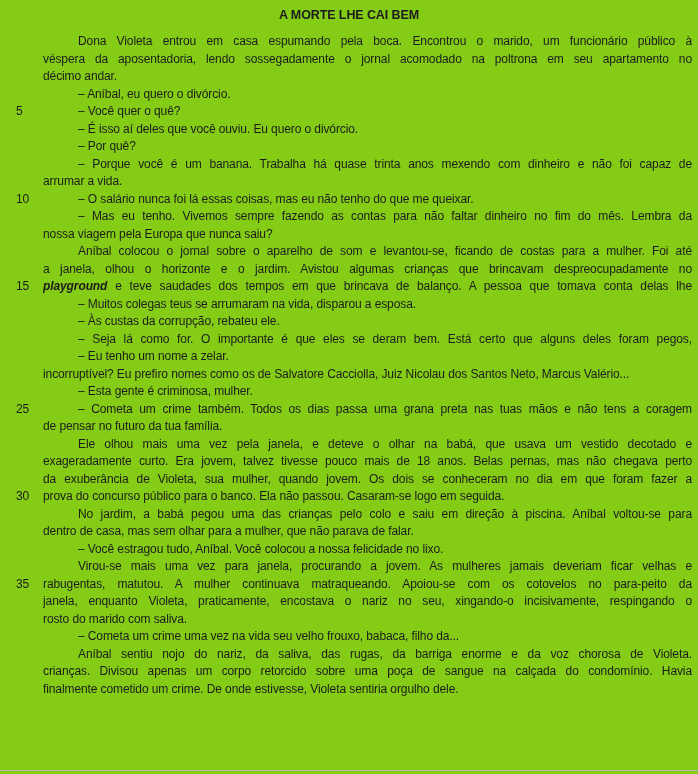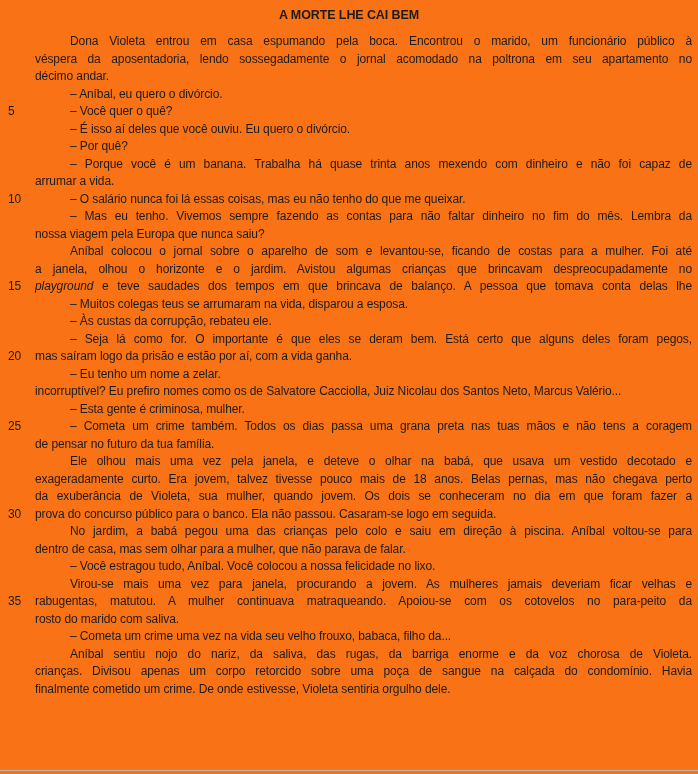--- a/index.html
+++ b/index.html
@@ -20,49 +20,50 @@
     padding-top: 7px;
     text-align: center;
     font-weight: bold;
     font-size: 12.5px;
   }
   .body {
     position: absolute;
     top: 33px;
     left: 0;
     right: 0;
+    padding-left: 8px;
   }
   .line { display: flex; height: 17.5px; }
   .gutter {
     flex: 0 0 35px;
     padding-left: 8px;
     font-size: 12px;
   }
   .text {
     flex: 1 1 auto;
     padding-right: 6px;
     white-space: nowrap;
     overflow: hidden;
   }
   .text.indent { text-indent: 35px; }
   .text.just { text-align: justify; text-align-last: justify; }
   .text.left { text-align: right; text-align-last: left; }
-  .it { font-style: italic; }
+  .it { font-style: italic; font-weight: bold; }
   .bottom-rule {
     position: absolute;
     left: 0;
     right: 0;
     bottom: 3px;
     height: 1px;
   }
 </style>
 </head>
 <body>
 
-<div class="page" style="color: rgb(28, 28, 28); background: #f97316;">
+<div class="page" style="color: rgb(28, 28, 28); background: #84cc16;">
   <div class="title">A MORTE LHE CAI BEM</div>
   <div class="body">
       <div class="line">
         <div class="gutter"></div>
         <div class="text just indent">Dona Violeta entrou em casa espumando pela boca. Encontrou o marido, um funcionário público à</div>
       </div>
       <div class="line">
         <div class="gutter"></div>
         <div class="text just">véspera da aposentadoria, lendo sossegadamente o jornal acomodado na poltrona em seu apartamento no</div>
       </div>
@@ -124,24 +125,20 @@
       </div>
       <div class="line">
         <div class="gutter"></div>
         <div class="text left indent">– Às custas da corrupção, rebateu ele.</div>
       </div>
       <div class="line">
         <div class="gutter"></div>
         <div class="text just indent">– Seja lá como for. O importante é que eles se deram bem. Está certo que alguns deles foram pegos,</div>
       </div>
       <div class="line">
-        <div class="gutter">20</div>
-        <div class="text left">mas saíram logo da prisão e estão por aí, com a vida ganha.</div>
-      </div>
-      <div class="line">
         <div class="gutter"></div>
         <div class="text left indent">– Eu tenho um nome a zelar.</div>
       </div>
       <div class="line">
         <div class="gutter"></div>
         <div class="text left">incorruptível? Eu prefiro nomes como os de Salvatore Cacciolla, Juiz Nicolau dos Santos Neto, Marcus Valério...</div>
       </div>
       <div class="line">
         <div class="gutter"></div>
         <div class="text left indent">– Esta gente é criminosa, mulher.</div>
@@ -182,20 +179,24 @@
         <div class="gutter"></div>
         <div class="text left indent">– Você estragou tudo, Aníbal. Você colocou a nossa felicidade no lixo.</div>
       </div>
       <div class="line">
         <div class="gutter"></div>
         <div class="text just indent">Virou-se mais uma vez para janela, procurando a jovem. As mulheres jamais deveriam ficar velhas e</div>
       </div>
       <div class="line">
         <div class="gutter">35</div>
         <div class="text just">rabugentas, matutou. A mulher continuava matraqueando. Apoiou-se com os cotovelos no para-peito da</div>
+      </div>
+      <div class="line">
+        <div class="gutter"></div>
+        <div class="text just">janela, enquanto Violeta, praticamente, encostava o nariz no seu, xingando-o incisivamente, respingando o</div>
       </div>
       <div class="line">
         <div class="gutter"></div>
         <div class="text left">rosto do marido com saliva.</div>
       </div>
       <div class="line">
         <div class="gutter"></div>
         <div class="text left indent">– Cometa um crime uma vez na vida seu velho frouxo, babaca, filho da...</div>
       </div>
       <div class="line">

